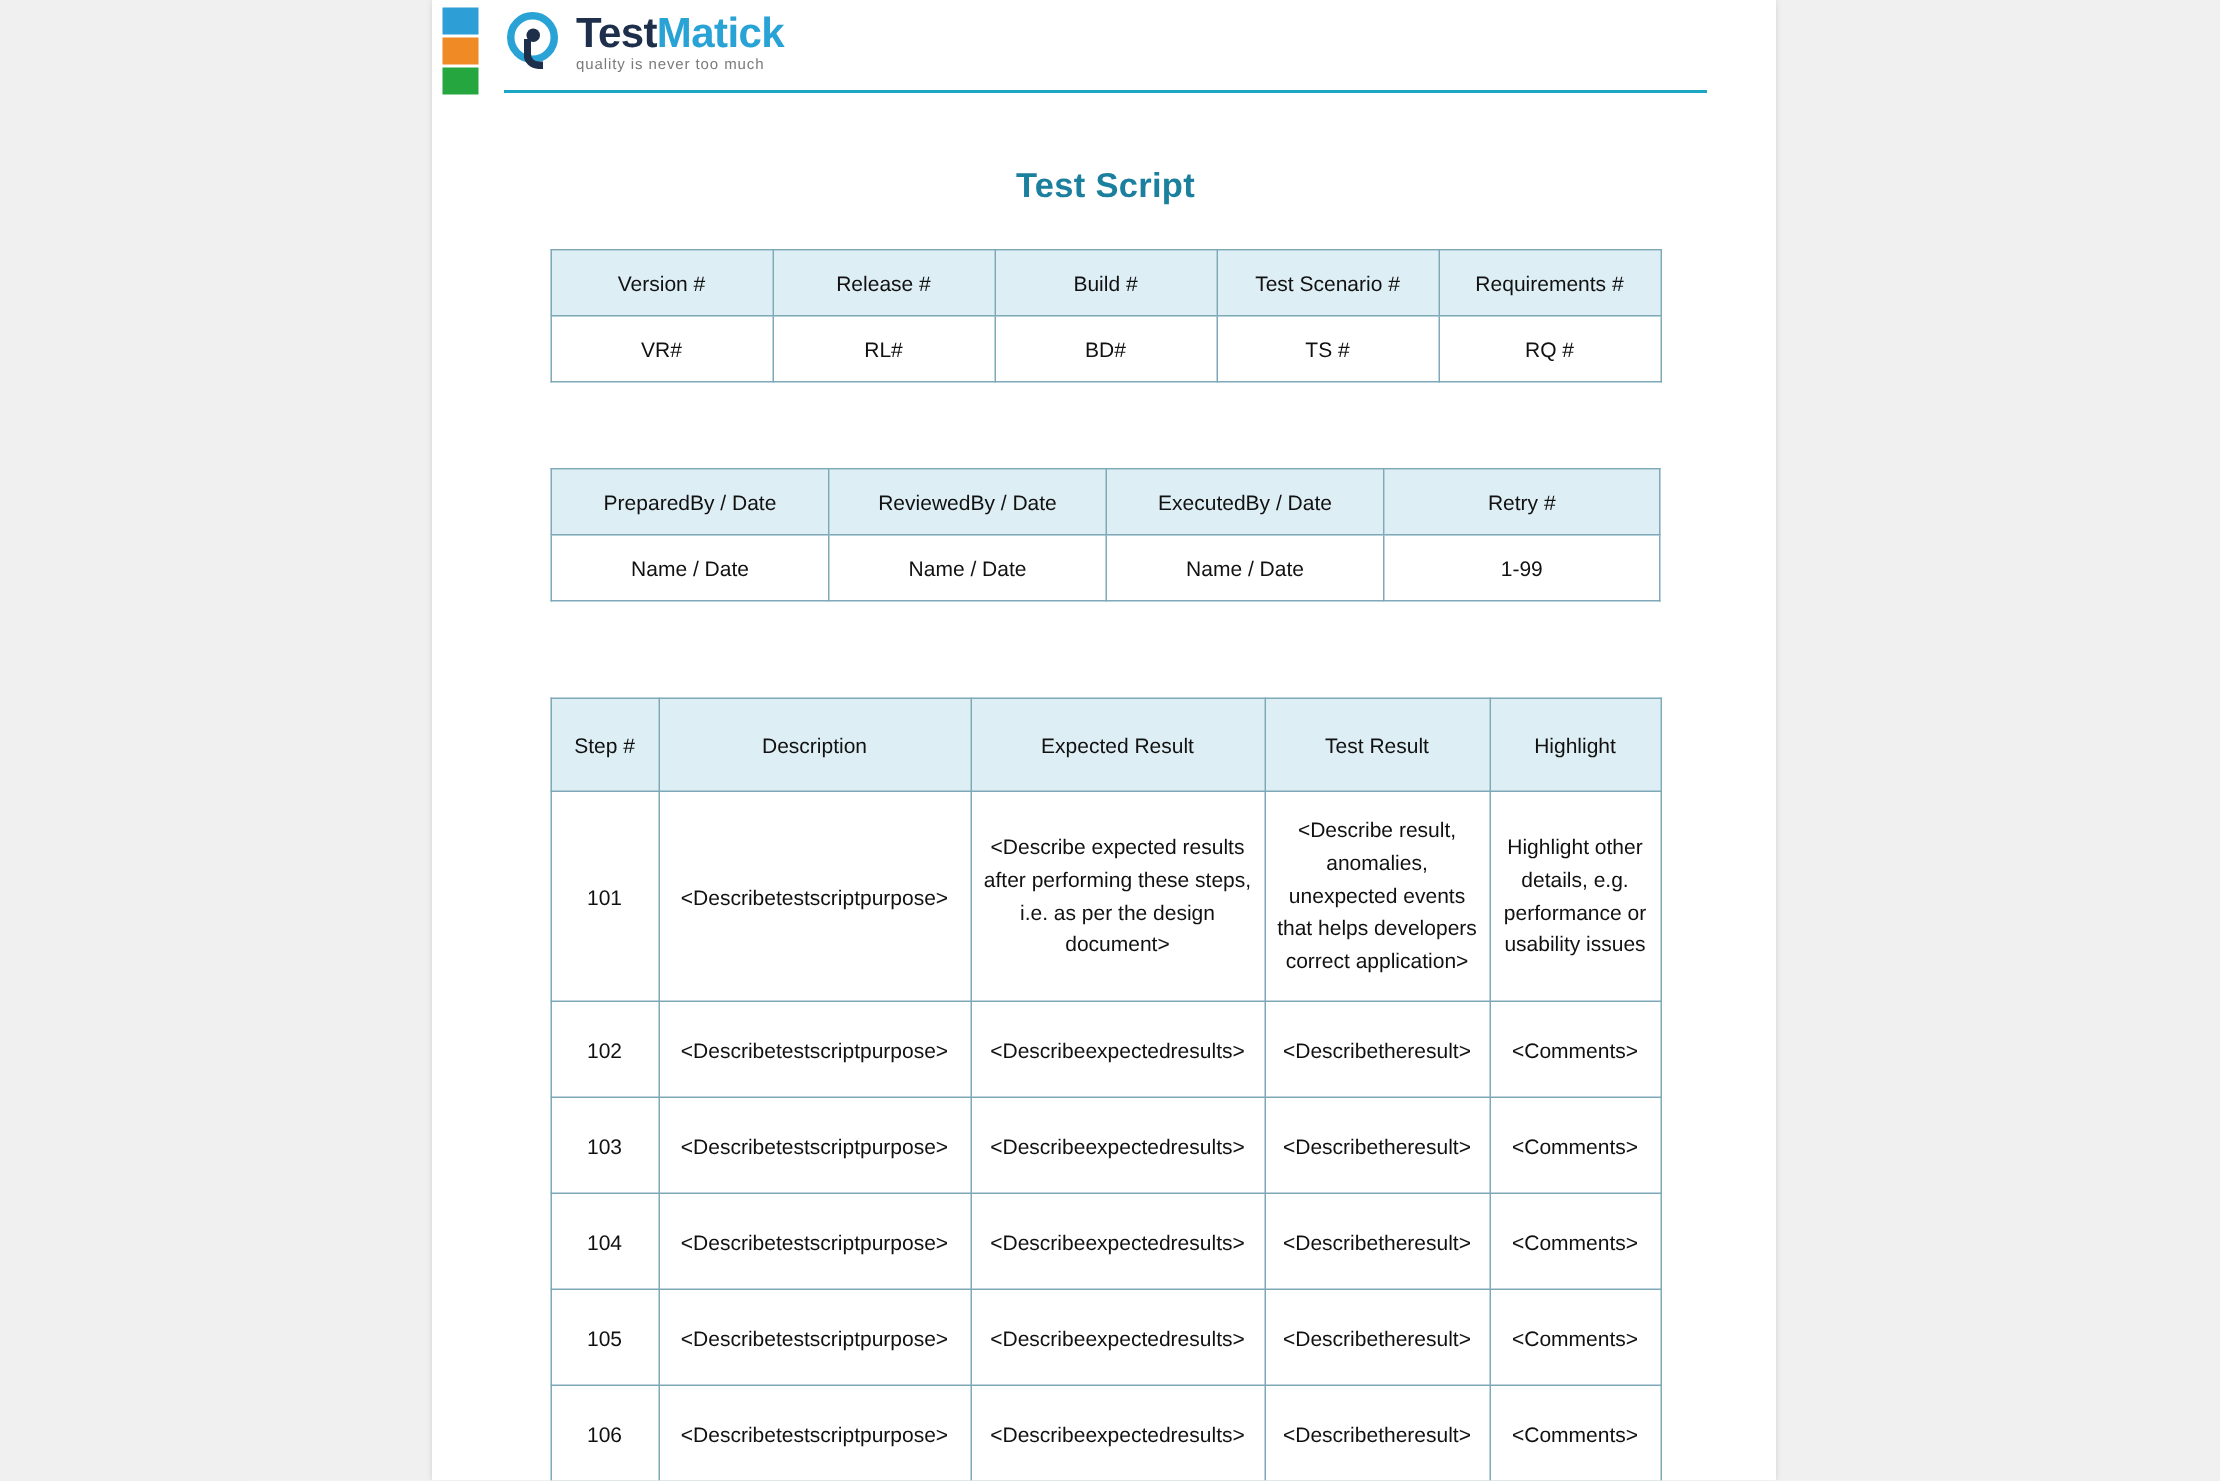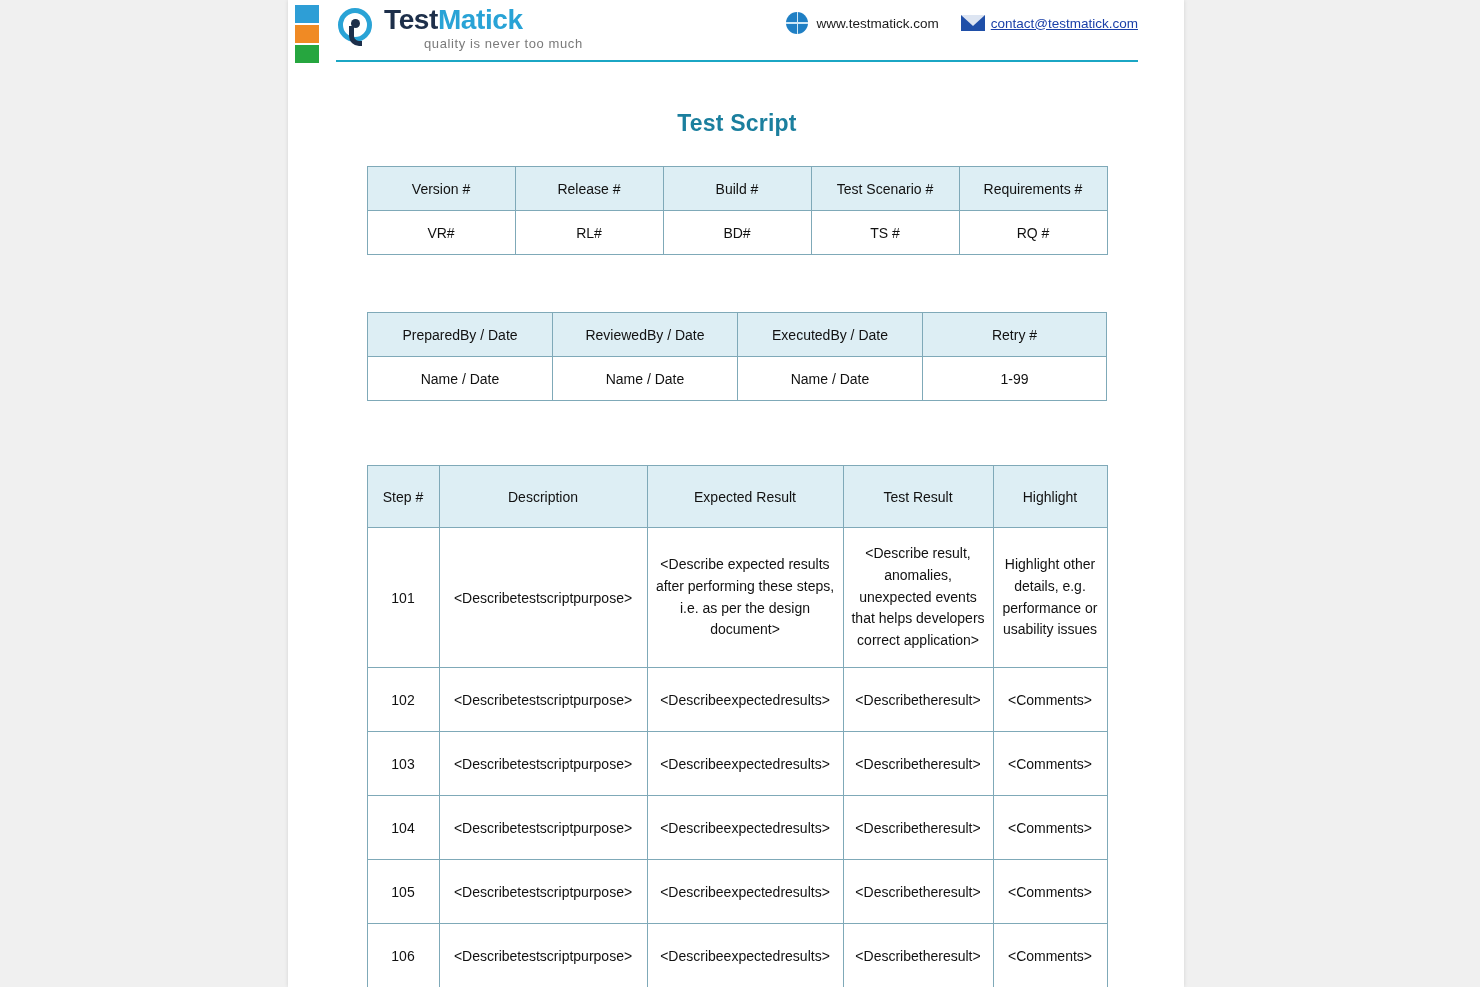--- a/index.html
+++ b/index.html
@@ -88,24 +88,23 @@
   .logo-text { line-height: 1; }
   .logo-text .brand {
     font-size: 28px;
     font-weight: bold;
     letter-spacing: -0.4px;
   }
   .logo-text .brand .t1 { color: #1d2f4a; }
   .logo-text .brand .t2 { color: #29a3d6; }
   .logo-text .tagline {
     margin-top: 3px;
-    font-size: 13px;
+    font-size: 10px;
     color: #7a7a7a;
     letter-spacing: 0.6px;
-    margin-left: 40px;
   }
   .hdr-contact {
     position: absolute;
     right: 46px;
     top: 12px;
     display: flex;
     align-items: center;
     font-size: 13.5px;
     color: #1a1a1a;
   }
@@ -224,28 +223,20 @@
           <div class="ring"></div>
           <div class="hook"></div>
           <div class="dot"></div>
         </div>
         <div class="logo-text">
           <div class="brand"><span class="t1">Test</span><span class="t2">Matick</span></div>
           <div class="tagline">quality is never too much</div>
         </div>
       </div>
 
-      <div class="hdr-contact">
-        <span class="globe"></span>
-        <span class="site-url">www.testmatick.com</span>
-        <span class="mail-icon">
-            <span class="flap"></span>
-          </span>
-        <a class="mail-link" href="#">contact@testmatick.com</a>
-      </div>
 
       <div class="hdr-rule"></div>
     </div>
 
     <div class="doc-body">
       <h1 class="title">Test Script</h1>
 
       <div class="t1wrap">
         <table class="tbl" id="t1">
           <colgroup>

